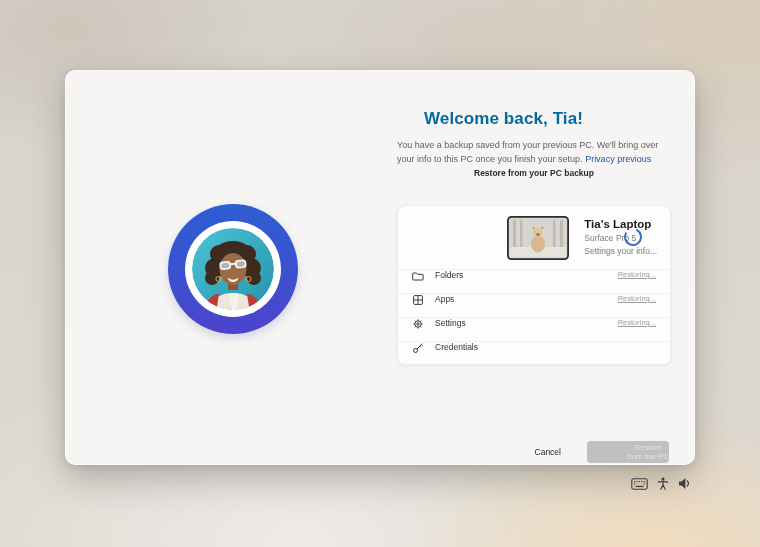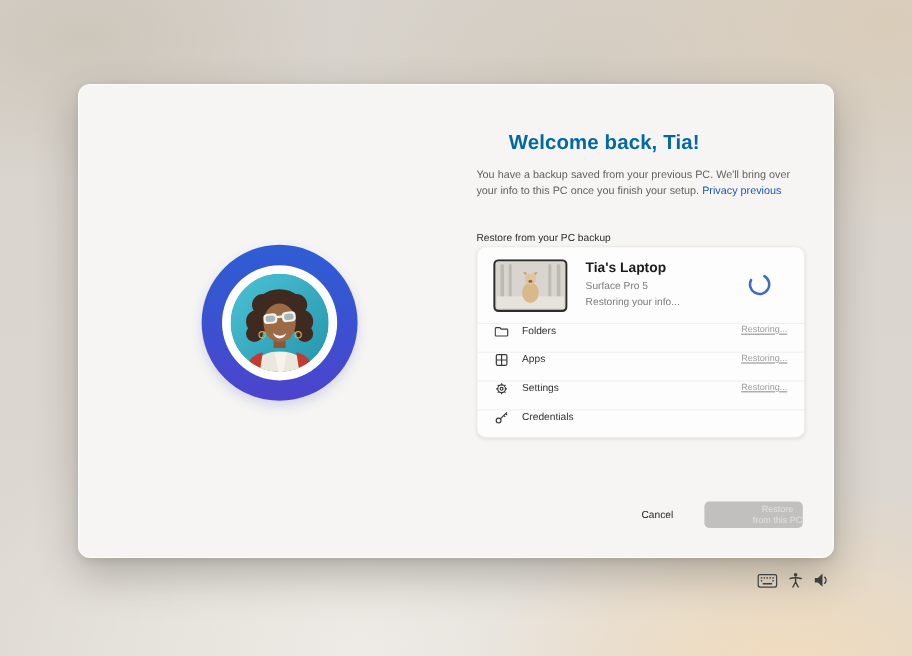--- a/index.html
+++ b/index.html
@@ -34,47 +34,47 @@
     box-shadow:0 4px 10px rgba(50,60,160,.18);
   }
   .ring-white { width:96px; height:96px; border-radius:50%; background:#ffffff; display:grid; place-items:center; }
   .avatar-photo { width:82px; height:82px; border-radius:50%; display:block; }
 
   
   .content { position:absolute; left:331px; top:0; width:274px; }
   .title { position:absolute; top:38px; left:0; width:274px; font-size:17px; font-weight:700; color:#0369a1; letter-spacing:.1px;margin-left:27px; }
   .desc  { position:absolute; top:67px; left:0; width:274px; font-size:9px; line-height:1.6; color:#616161; }
   .desc a { color:#1a57ad; text-decoration:none; }
-  .section-label { position:absolute; top:122px; left:0; width:274px; font-size:8.5px; font-weight:400; color:#2b2b2b; }
+  .section-label { position:absolute; top:97px; left:0; width:274px; font-size:8.5px; font-weight:700; color:#2b2b2b;text-align:center; }
 
   
   .card {
     position:absolute; top:134px; left:0; width:274px; height:160px;
     background:#fdfdfd; border:1px solid #ececea; border-radius:8px;
     box-shadow:0 1px 3px rgba(0,0,0,.07);
     overflow:hidden;
   }
-  .card-header { display:flex; align-items:center; height:63px; padding:0 13px; position:relative; }
+  .card-header { display:flex; align-items:center; height:63px; padding:0 13px; position:relative;justify-content:flex-end; }
   .thumb { width:62px; height:44px; flex:0 0 auto; display:block; }
   .device-meta { margin-left:15px; }
   .device-name { font-size:11.5px; font-weight:700; color:#1c1c1c; margin-bottom:2px; }
   .device-model, .device-status { font-size:8.5px; color:#7b7b7b; line-height:1.5; }
   .spinner { position:absolute; right:26px; top:20px; width:22px; height:22px; animation:spin 1.4s linear infinite; }
   @keyframes spin { to { transform:rotate(360deg);} }
 
   .row {
     display:flex; align-items:flex-start; height:24px; padding:0 14px;
     border-top:1px solid #f0f0ef; background:#fdfdfd;
   }
   .row .ric { width:12px; height:12px; flex:0 0 auto; display:block; }
   .row-label { margin-left:11px; font-size:8.5px; color:#303030; }
   .row-status { margin-left:auto; font-size:7.5px; color:#9c9c9c;text-decoration:underline; }
 
   
-  .footer { position:absolute; right:25px; bottom:24px; display:flex; gap:26px; }
+  .footer { position:absolute; right:25px; bottom:1px; display:flex; gap:26px; }
   .cancel-btn { font-size:8.5px; color:#1f1f1f; background:none; border:none; cursor:pointer; font-family:inherit; }
   .primary-btn {
     width:82px; height:22px; border:none; border-radius:4px;
     background:#c1c0bf; color:#e2e1e0; font-size:7.5px; font-family:inherit;
     cursor:default;
     padding-left:40px;
   }
 
   
   .tray { position:absolute; left:631px; top:477px; display:flex; align-items:center; gap:9px; }
@@ -162,21 +162,21 @@
           <ellipse cx="31" cy="28" rx="7" ry="8.5" fill="#d9b98b"></ellipse>
           <circle cx="31" cy="16.5" r="4.8" fill="#e2c49c"></circle>
           <path d="M26.7 13.5 l-1.8-3 l3.4 .8 z" fill="#c7a270"></path>
           <path d="M35.3 13.5 l1.8-3 l-3.4 .8 z" fill="#c7a270"></path>
           <ellipse cx="31" cy="18.5" rx="1.7" ry="1.2" fill="#8c6a42"></ellipse>
         </svg>
 
         <div class="device-meta">
           <div class="device-name">Tia's Laptop</div>
           <div class="device-model">Surface Pro 5</div>
-          <div class="device-status">Restoring your info...</div>
+          <div class="device-status">Settings your info...</div>
         </div>
 
         <svg class="spinner" viewBox="0 0 22 22" xmlns="http://www.w3.org/2000/svg">
           <circle cx="11" cy="11" r="8" fill="none" stroke="#3f6bc5" stroke-width="2.1" stroke-linecap="round" stroke-dasharray="37 13.3" transform="rotate(300 11 11)"></circle>
         </svg>
       </div>
 
       <div class="row">
         <svg class="ric" viewBox="0 0 12 12">
             <path d="M1.4 3 h3.1 l1.2 1.3 h4.7 a.7.7 0 0 1 .7.7 v4.3 a.7.7 0 0 1 -.7.7 h-9 a.7.7 0 0 1 -.7-.7 v-5.6 a.7.7 0 0 1 .7-.7 z" fill="none" stroke="#3a3a3a" stroke-width="1"></path>

